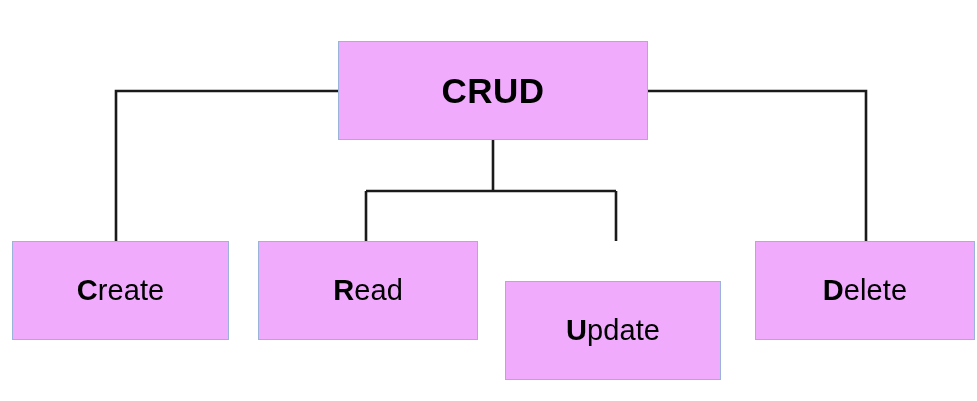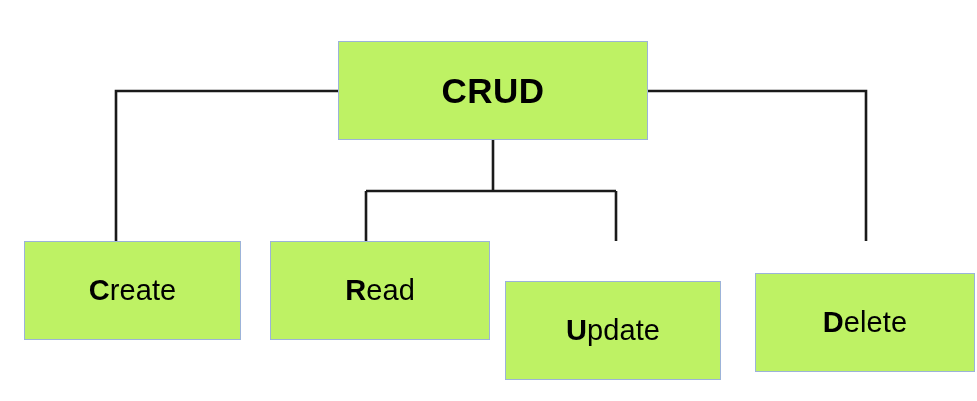--- a/index.html
+++ b/index.html
@@ -20,21 +20,21 @@
   #wires {
     position: absolute;
     left: 0;
     top: 0;
     width: 977px;
     height: 401px;
   }
   .node {
     position: absolute;
     box-sizing: border-box;
-    background: #bef264;
+    background: #f0abfc;
     border: 1.5px solid #9cb3d9;
     display: flex;
     align-items: center;
     justify-content: center;
     color: #000000;
     z-index: 2;
   }
   .node-label {
     white-space: nowrap;
     line-height: 1;
@@ -59,24 +59,24 @@
     letter-spacing: 0.5px;
   }
   
   .leaf {
     top: 241px;
     height: 99px;
   }
   .leaf .node-label {
     font-size: 29px;
   }
-  #node-create { left: 24px;   width: 217px; }
-  #node-read   { left: 270px; width: 220px; }
+  #node-create { left: 12px;   width: 217px; }
+  #node-read   { left: 258px; width: 220px; }
   #node-update { left: 505px; width: 216px; margin-top: 40px; }
-  #node-delete { left: 755px; width: 220px; margin-top: 32px; }
+  #node-delete { left: 755px; width: 220px; }
 </style>
 </head>
 <body>
 
 <div id="canvas">
 
   <svg id="wires" viewBox="0 0 977 401" width="977" height="401" xmlns="http://www.w3.org/2000/svg">
     <g fill="none" stroke="#1a1a1a" stroke-width="2.6" stroke-linecap="butt" stroke-linejoin="miter">
 
       <path d="M 338 91 L 116 91 L 116 241"></path>

